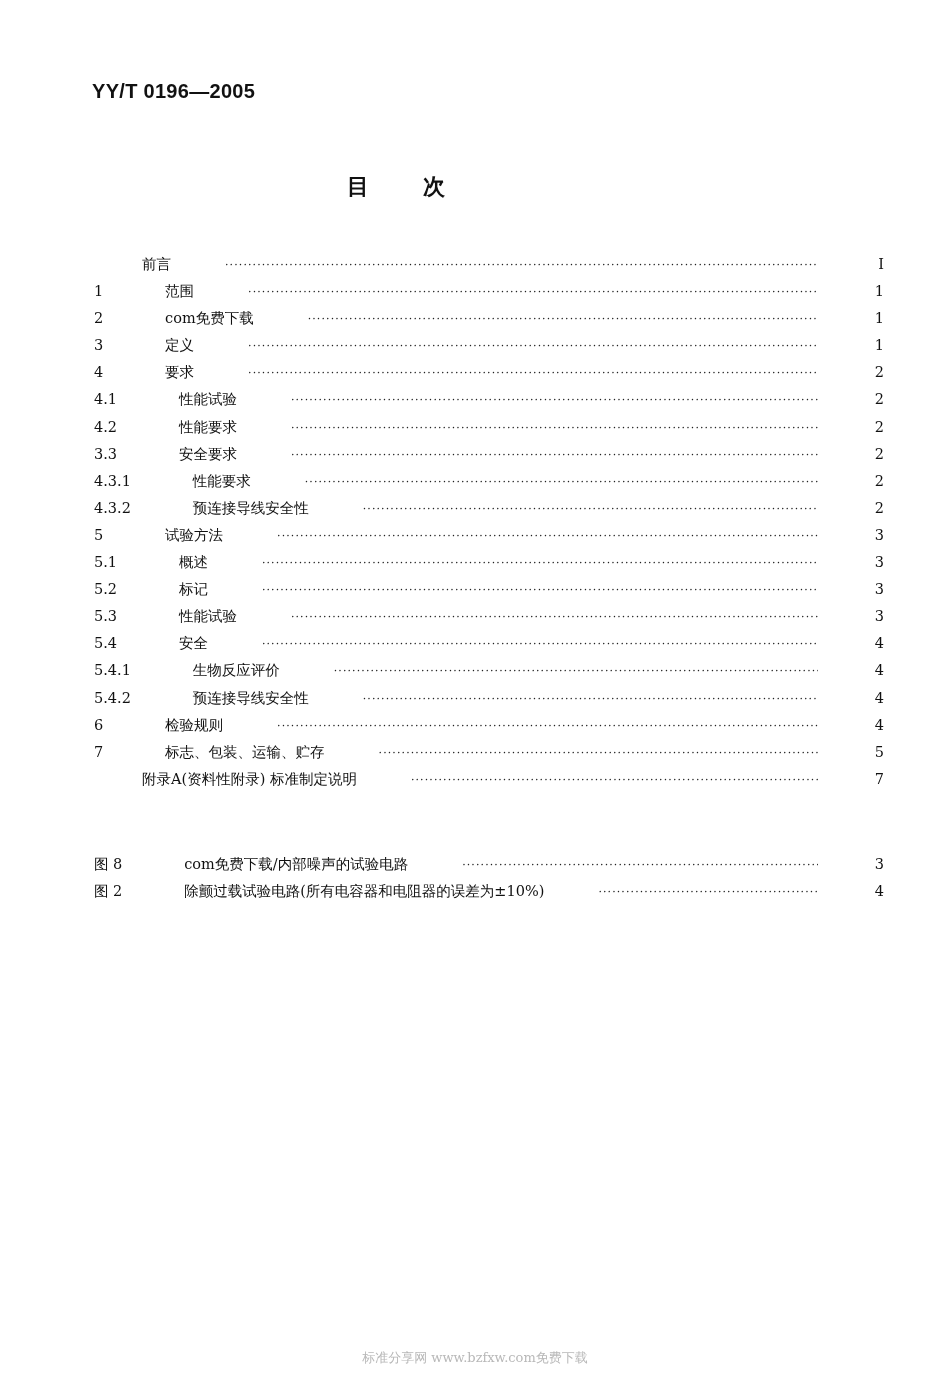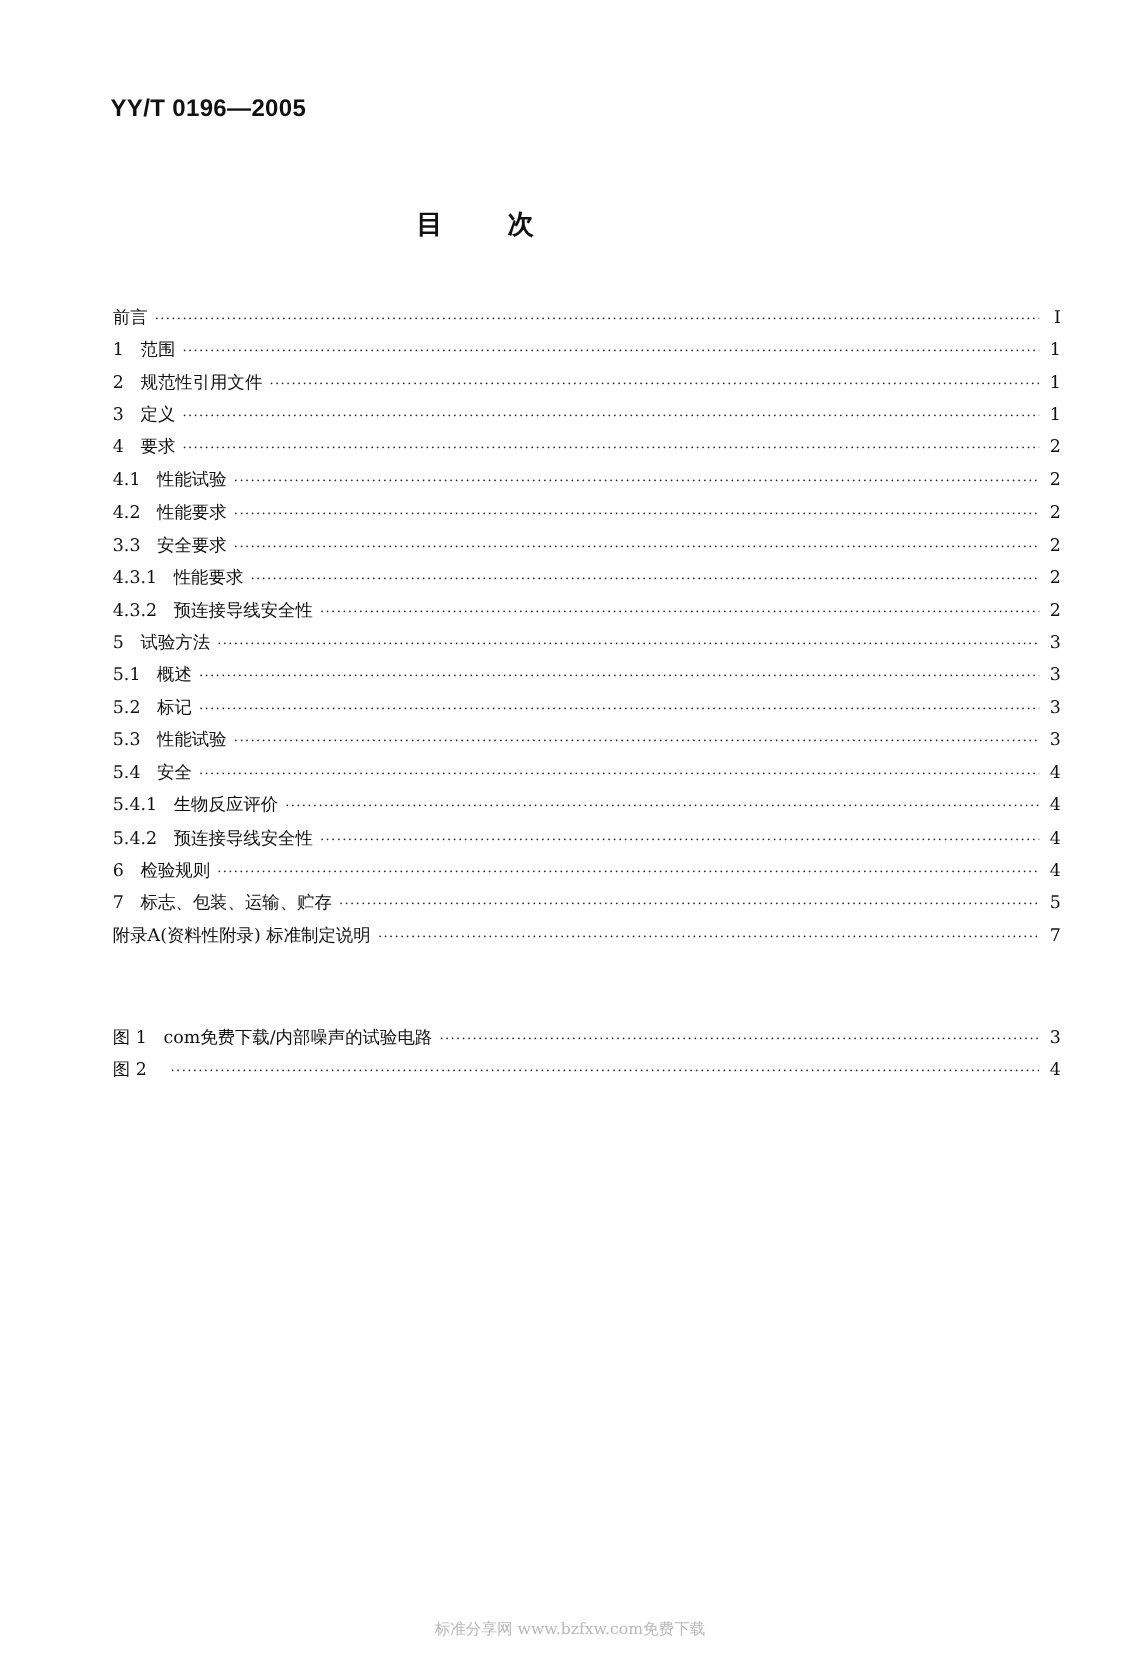--- a/index.html
+++ b/index.html
@@ -3,21 +3,21 @@
 <meta charset="utf-8">
 <style>
   html, body { margin:0; padding:0; background:#ffffff; }
   body { width:950px; height:1388px; position:relative; overflow:hidden;
          font-family:"DejaVu Serif","Liberation Serif",serif; color:#111; }
   .std-code { position:absolute; left:92px; top:80px; font-family:"Liberation Sans","DejaVu Sans",sans-serif;
               font-weight:bold; font-size:20px; letter-spacing:0.3px; }
   .title { position:absolute; left:0; width:792px; top:172px; text-align:center;
            font-family:"DejaVu Sans","Liberation Sans",sans-serif; font-weight:bold; font-size:22px; letter-spacing:54px; padding-left:54px; box-sizing:border-box; }
   .toc { position:absolute; left:94px; top:255px; width:790px; }
-  .row { display:flex; align-items:baseline; height:27.1px; font-size:14.5px; }
+  .row { display:flex; align-items:baseline; height:27.1px; font-size:14.5px;gap:48px; }
   .num { white-space:pre; }
   .label { white-space:nowrap; }
   .dots { flex:1; overflow:hidden; white-space:nowrap; margin:0 4px 0 6px; font-size:11px; letter-spacing:1.1px; color:#222; }
   .dots::before { content:"··················································································································································································"; }
   .page { min-width:14px; text-align:right; font-family:"DejaVu Serif","Liberation Serif",serif; }
   .figs { position:absolute; left:94px; top:855px; width:790px; }
   .watermark { position:absolute; left:0; width:950px; top:1349px; text-align:center; font-size:13px; color:#b8b8b8;
                font-family:"DejaVu Serif","Liberation Serif",serif; }
 </style>
 </head>
@@ -34,21 +34,21 @@
       <span class="page">I</span>
     </div>
     <div class="row">
       <span class="num">1   </span>
       <span class="label">范围</span>
       <span class="dots"></span>
       <span class="page">1</span>
     </div>
     <div class="row">
       <span class="num">2   </span>
-      <span class="label">规范性引用文件</span>
+      <span class="label">com免费下载</span>
       <span class="dots"></span>
       <span class="page">1</span>
     </div>
     <div class="row">
       <span class="num">3   </span>
       <span class="label">定义</span>
       <span class="dots"></span>
       <span class="page">1</span>
     </div>
     <div class="row">
@@ -143,25 +143,26 @@
     </div>
     <div class="row">
       <span class="num"></span>
       <span class="label">附录A(资料性附录)  标准制定说明</span>
       <span class="dots"></span>
       <span class="page">7</span>
     </div>
   </div>
 <div class="figs" id="figs">
     <div class="row">
-      <span class="num">图 1   </span>
+      <span class="num">图 8   </span>
       <span class="label">com免费下载/内部噪声的试验电路</span>
       <span class="dots"></span>
       <span class="page">3</span>
     </div>
     <div class="row">
       <span class="num">图 2   </span>
+      <span class="label">除颤过载试验电路(所有电容器和电阻器的误差为±10%)</span>
       <span class="dots"></span>
       <span class="page">4</span>
     </div>
   </div>
 
 <div class="watermark">标准分享网 www.bzfxw.com免费下载</div>
 
 </body></html>

